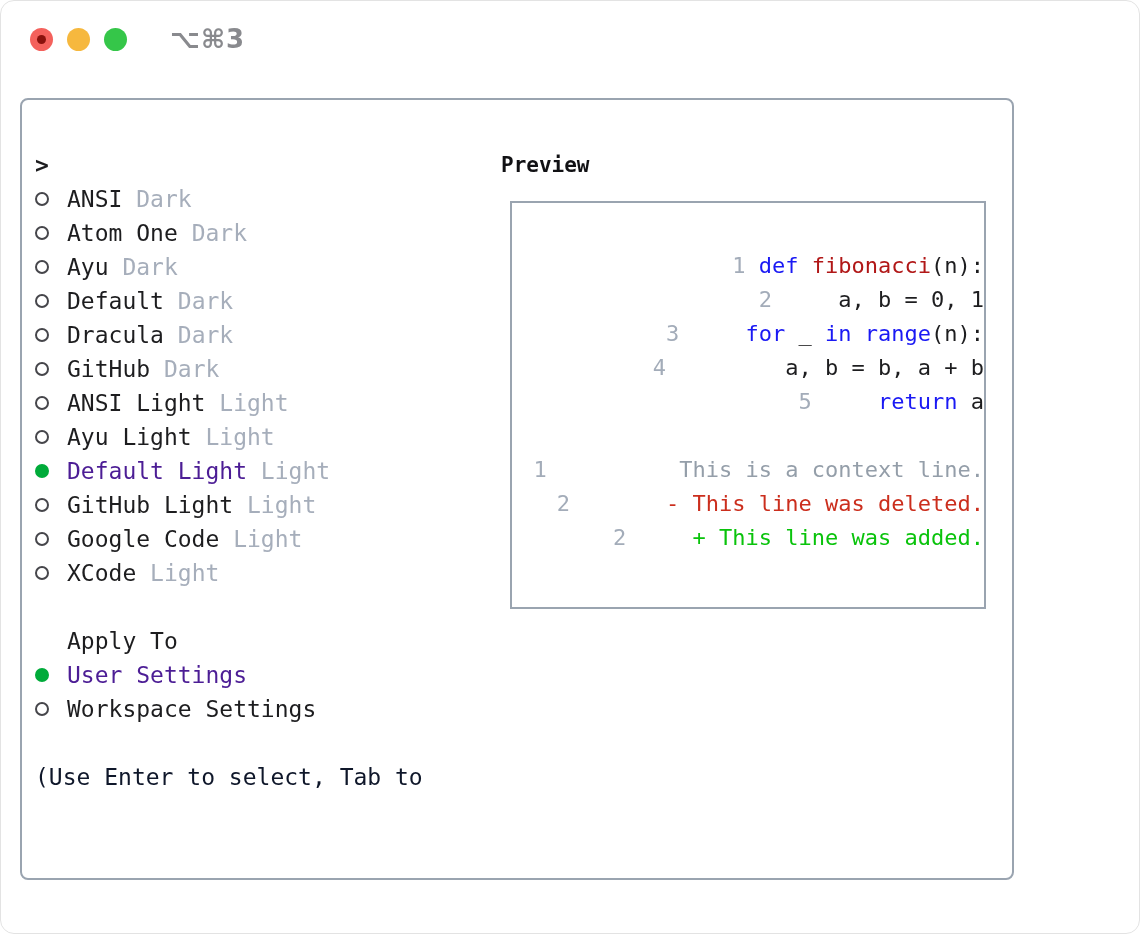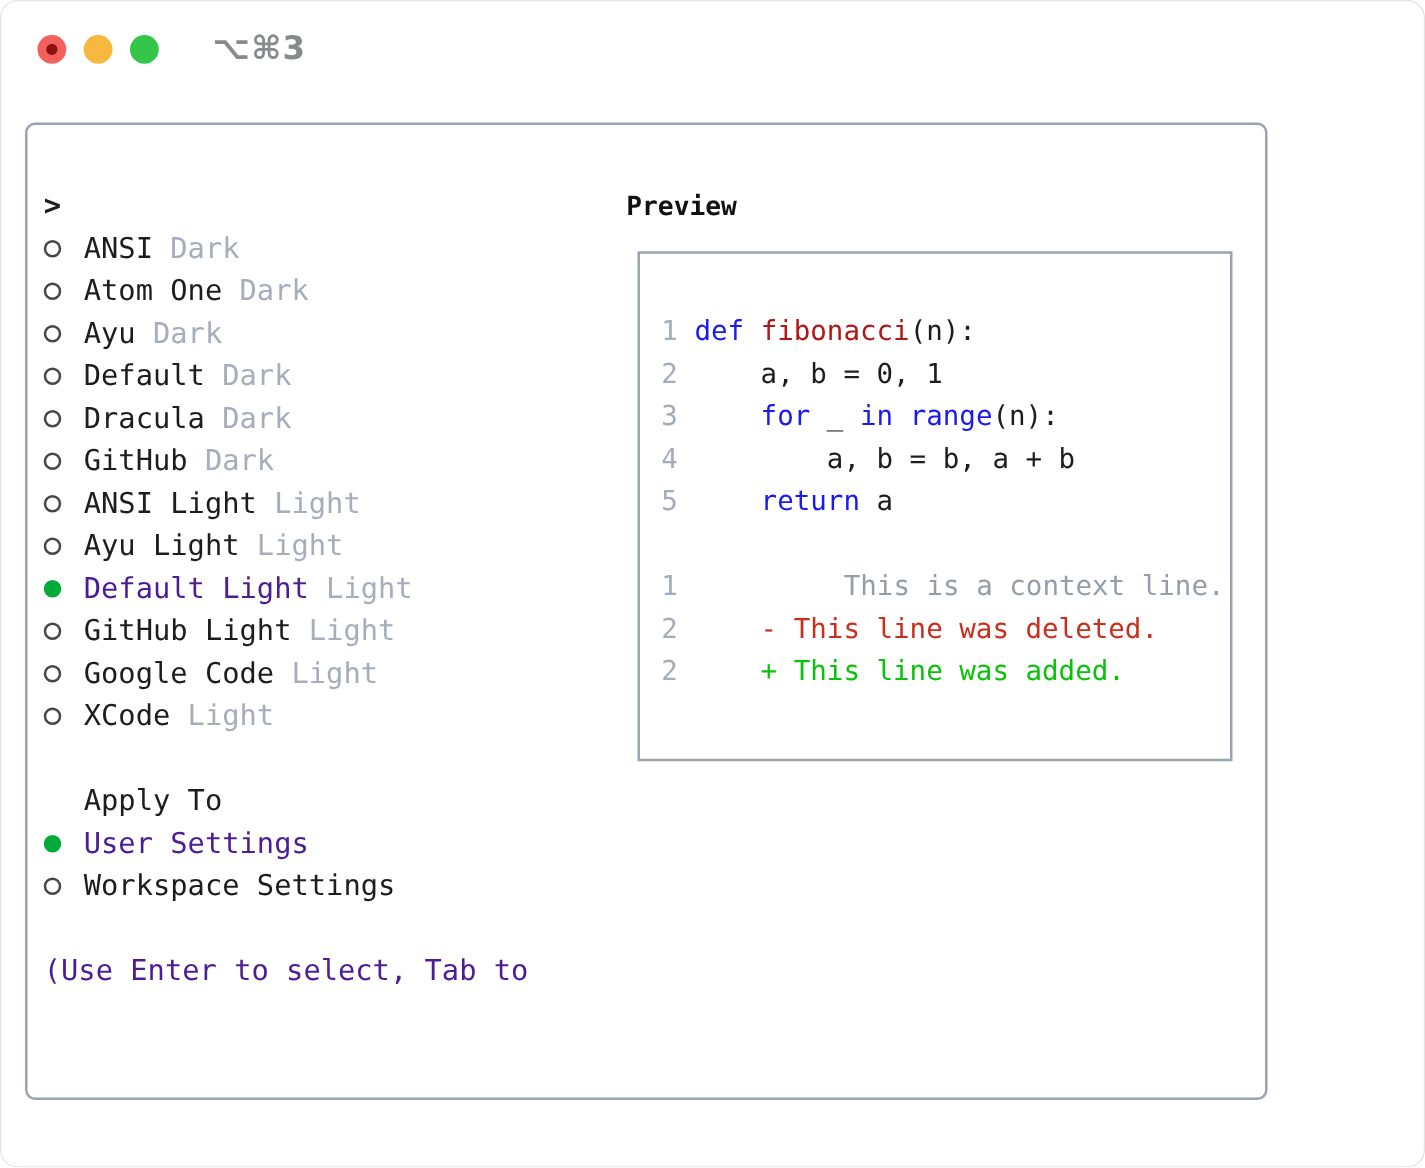--- a/index.html
+++ b/index.html
@@ -32,35 +32,35 @@
        color:#1d1d1f;white-space:pre;}
   .pfx{display:flex;align-items:center;width:32px;flex:0 0 32px;}
   .arrow{font-weight:bold;color:#1d1d1f;}
   .hdr{font-weight:bold;color:#111114;}
   .radio{display:inline-block;width:14px;height:14px;box-sizing:border-box;
          border:2px solid #46464b;border-radius:50%;background:transparent;}
   .selected .radio{border-color:#00ab3a;background:#00ab3a;}
   .selected .nm{color:#4c1d95;}
   .variant{color:#a6aebb;}
   .blank{height:34px;}
-  .help-line{color:#4c1d95;}
+  .help-line{color:#0f172a;}
   
   .preview-header{position:absolute;left:479px;top:48px;height:34px;line-height:34px;
                   font-size:21px;font-weight:bold;color:#111114;}
   .preview-box{position:absolute;left:488px;top:101px;width:476px;height:408px;
                box-sizing:border-box;border:2px solid #9aa4b0;background:#ffffff;}
   #preview-pre{margin:0;padding:46px 0 0 17px;font-size:22px;
-               font-family:"DejaVu Sans Mono", monospace;}
+               font-family:"DejaVu Sans Mono", monospace;text-align:right;}
   .pline{height:34px;line-height:34px;white-space:pre;}
   .c-ln{color:#a3acb9;}
   .c-kw{color:#1a19f4;}
   .c-fn{color:#b11717;}
   .c-pl{color:#1d1d1f;}
   .c-ctx{color:#949ea9;margin-left:40px;}
-  .c-del{color:#cb2e1d;}
+  .c-del{color:#cb2e1d;margin-left:30px;}
   .c-add{color:#09c30b;}
 </style>
 </head>
 <body>
 
 <div class="window">
 
   <div class="titlebar">
     <span class="light red">
         <span class="dot"></span>

